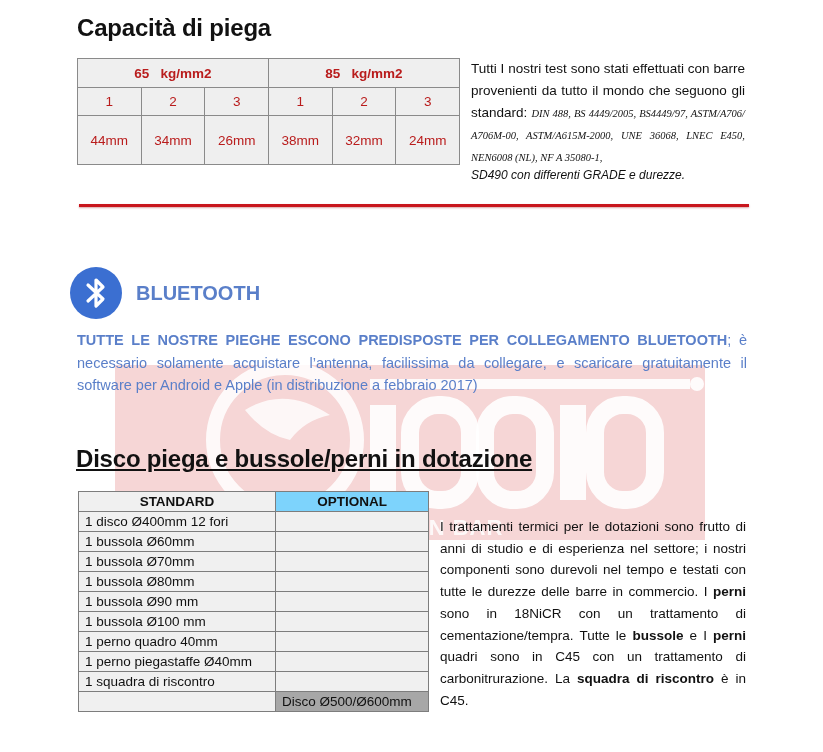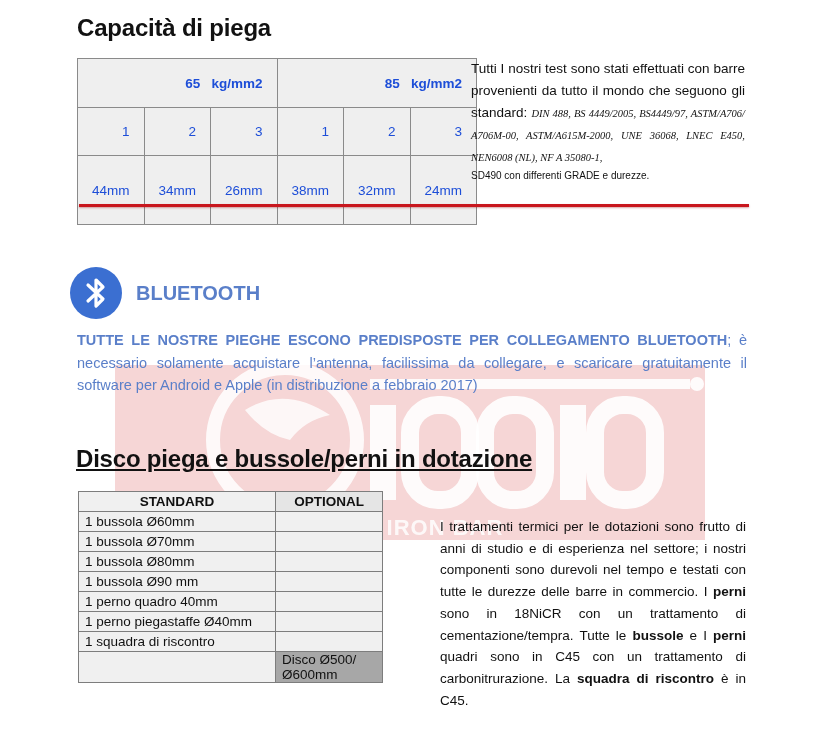--- a/index.html
+++ b/index.html
@@ -4,38 +4,38 @@
 <style>
   html,body{margin:0;padding:0;background:#ffffff;}
   body{width:823px;height:752px;position:relative;overflow:hidden;font-family:"Liberation Sans",sans-serif;color:#111;}
   .abs{position:absolute;}
   h1.sec{margin:0;font-size:24px;font-weight:bold;color:#111;letter-spacing:-0.2px;}
   
   .wm{left:115px;top:365px;width:590px;height:175px;background:#f6d6d6;}
   .wm svg{position:absolute;left:0;top:0;}
   
   table.cap{border-collapse:collapse;left:77px;top:58px;width:383px;}
-  table.cap td{border:1px solid #8a8a8a;background:#efefef;text-align:right;font-size:13.5px;color:#1d4ed8;padding:14px;}
+  table.cap td{border:1px solid #8a8a8a;background:#efefef;text-align:center;font-size:13.5px;color:#b91c1c;padding:4px;}
   table.cap tr.h1 td{height:20px;font-weight:bold;}
   table.cap tr.h2 td{height:19px;}
   table.cap tr.vals td{height:40px;}
   .note1{left:471px;top:58px;width:274px;font-size:13.5px;line-height:22px;text-align:justify;color:#111;}
   .note1 .std{font-family:"Liberation Serif",serif;font-style:italic;font-size:10.5px;line-height:15.5px;}
-  .note1 .std2{font-size:10px;line-height:15px;}
+  .note1 .std2{font-style:italic;font-size:12px;line-height:15px;}
   .redline{left:79px;top:204px;width:670px;height:3px;background:#c8161d;box-shadow:0 1px 2px rgba(150,0,0,0.35);}
   .bt-icon{left:70px;top:267px;width:52px;height:52px;border-radius:50%;background:#3b6fd1;}
   .bt-title{left:136px;top:282px;font-size:20px;font-weight:bold;color:#5a7fc9;}
   .bt-text{left:77px;top:329px;width:670px;font-size:14.5px;line-height:22.5px;color:#5a7fc9;text-align:justify;}
   .bt-text b{font-weight:bold;}
   .disc-title{left:76px;top:445px;text-decoration:underline;}
-  table.eq{border-collapse:collapse;left:78px;top:491px;width:305px;}
+  table.eq{border-collapse:collapse;left:78px;top:491px;width:351px;}
   table.eq td{border:1px solid #7d7d7d;background:#f0f0f0;font-size:13.5px;height:19px;padding:0 0 0 6px;color:#111;}
   table.eq td.c1{width:190px;}
   table.eq tr.head td{text-align:center;font-weight:bold;padding:0;}
-  table.eq tr.head td.opt{background:#e5e5e5;}
+  table.eq tr.head td.opt{background:#7dd3fc;}
   table.eq td.dk{background:#a7a7a7;}
   .eq-text{left:440px;top:490px;width:306px;font-size:13.5px;line-height:21.7px;text-align:justify;color:#111;margin-top:26px;}
 </style>
 </head>
 <body>
 
 <div class="abs wm">
   <svg width="590" height="175" viewBox="0 0 590 175">
     <circle cx="170" cy="75" r="72" fill="none" stroke="#ffffff" stroke-width="14" opacity="0.85"></circle>
     <path d="M130 45 Q170 20 215 50 Q190 55 175 75 Q150 70 130 45Z" fill="#ffffff" opacity="0.8"></path>
@@ -94,33 +94,41 @@
 
 <h1 class="abs sec disc-title">Disco piega e bussole/perni in dotazione</h1>
 
 <table class="abs eq">
   <tbody>
       <tr class="head">
     <td class="c1">STANDARD</td>
     <td class="opt">OPTIONAL</td>
   </tr>
   <tr>
+        <td class="c1">1 disco  Ø400mm 12 fori</td>
+        <td></td>
+      </tr>
+  <tr>
         <td class="c1">1 bussola Ø60mm</td>
         <td></td>
       </tr>
   <tr>
         <td class="c1">1 bussola Ø70mm</td>
         <td></td>
       </tr>
   <tr>
         <td class="c1">1 bussola Ø80mm</td>
         <td></td>
       </tr>
   <tr>
         <td class="c1">1 bussola Ø90 mm</td>
+        <td></td>
+      </tr>
+  <tr>
+        <td class="c1">1 bussola Ø100 mm</td>
         <td></td>
       </tr>
   <tr>
         <td class="c1">1 perno quadro 40mm</td>
         <td></td>
       </tr>
   <tr>
         <td class="c1">1 perno piegastaffe Ø40mm</td>
         <td></td>
       </tr>

